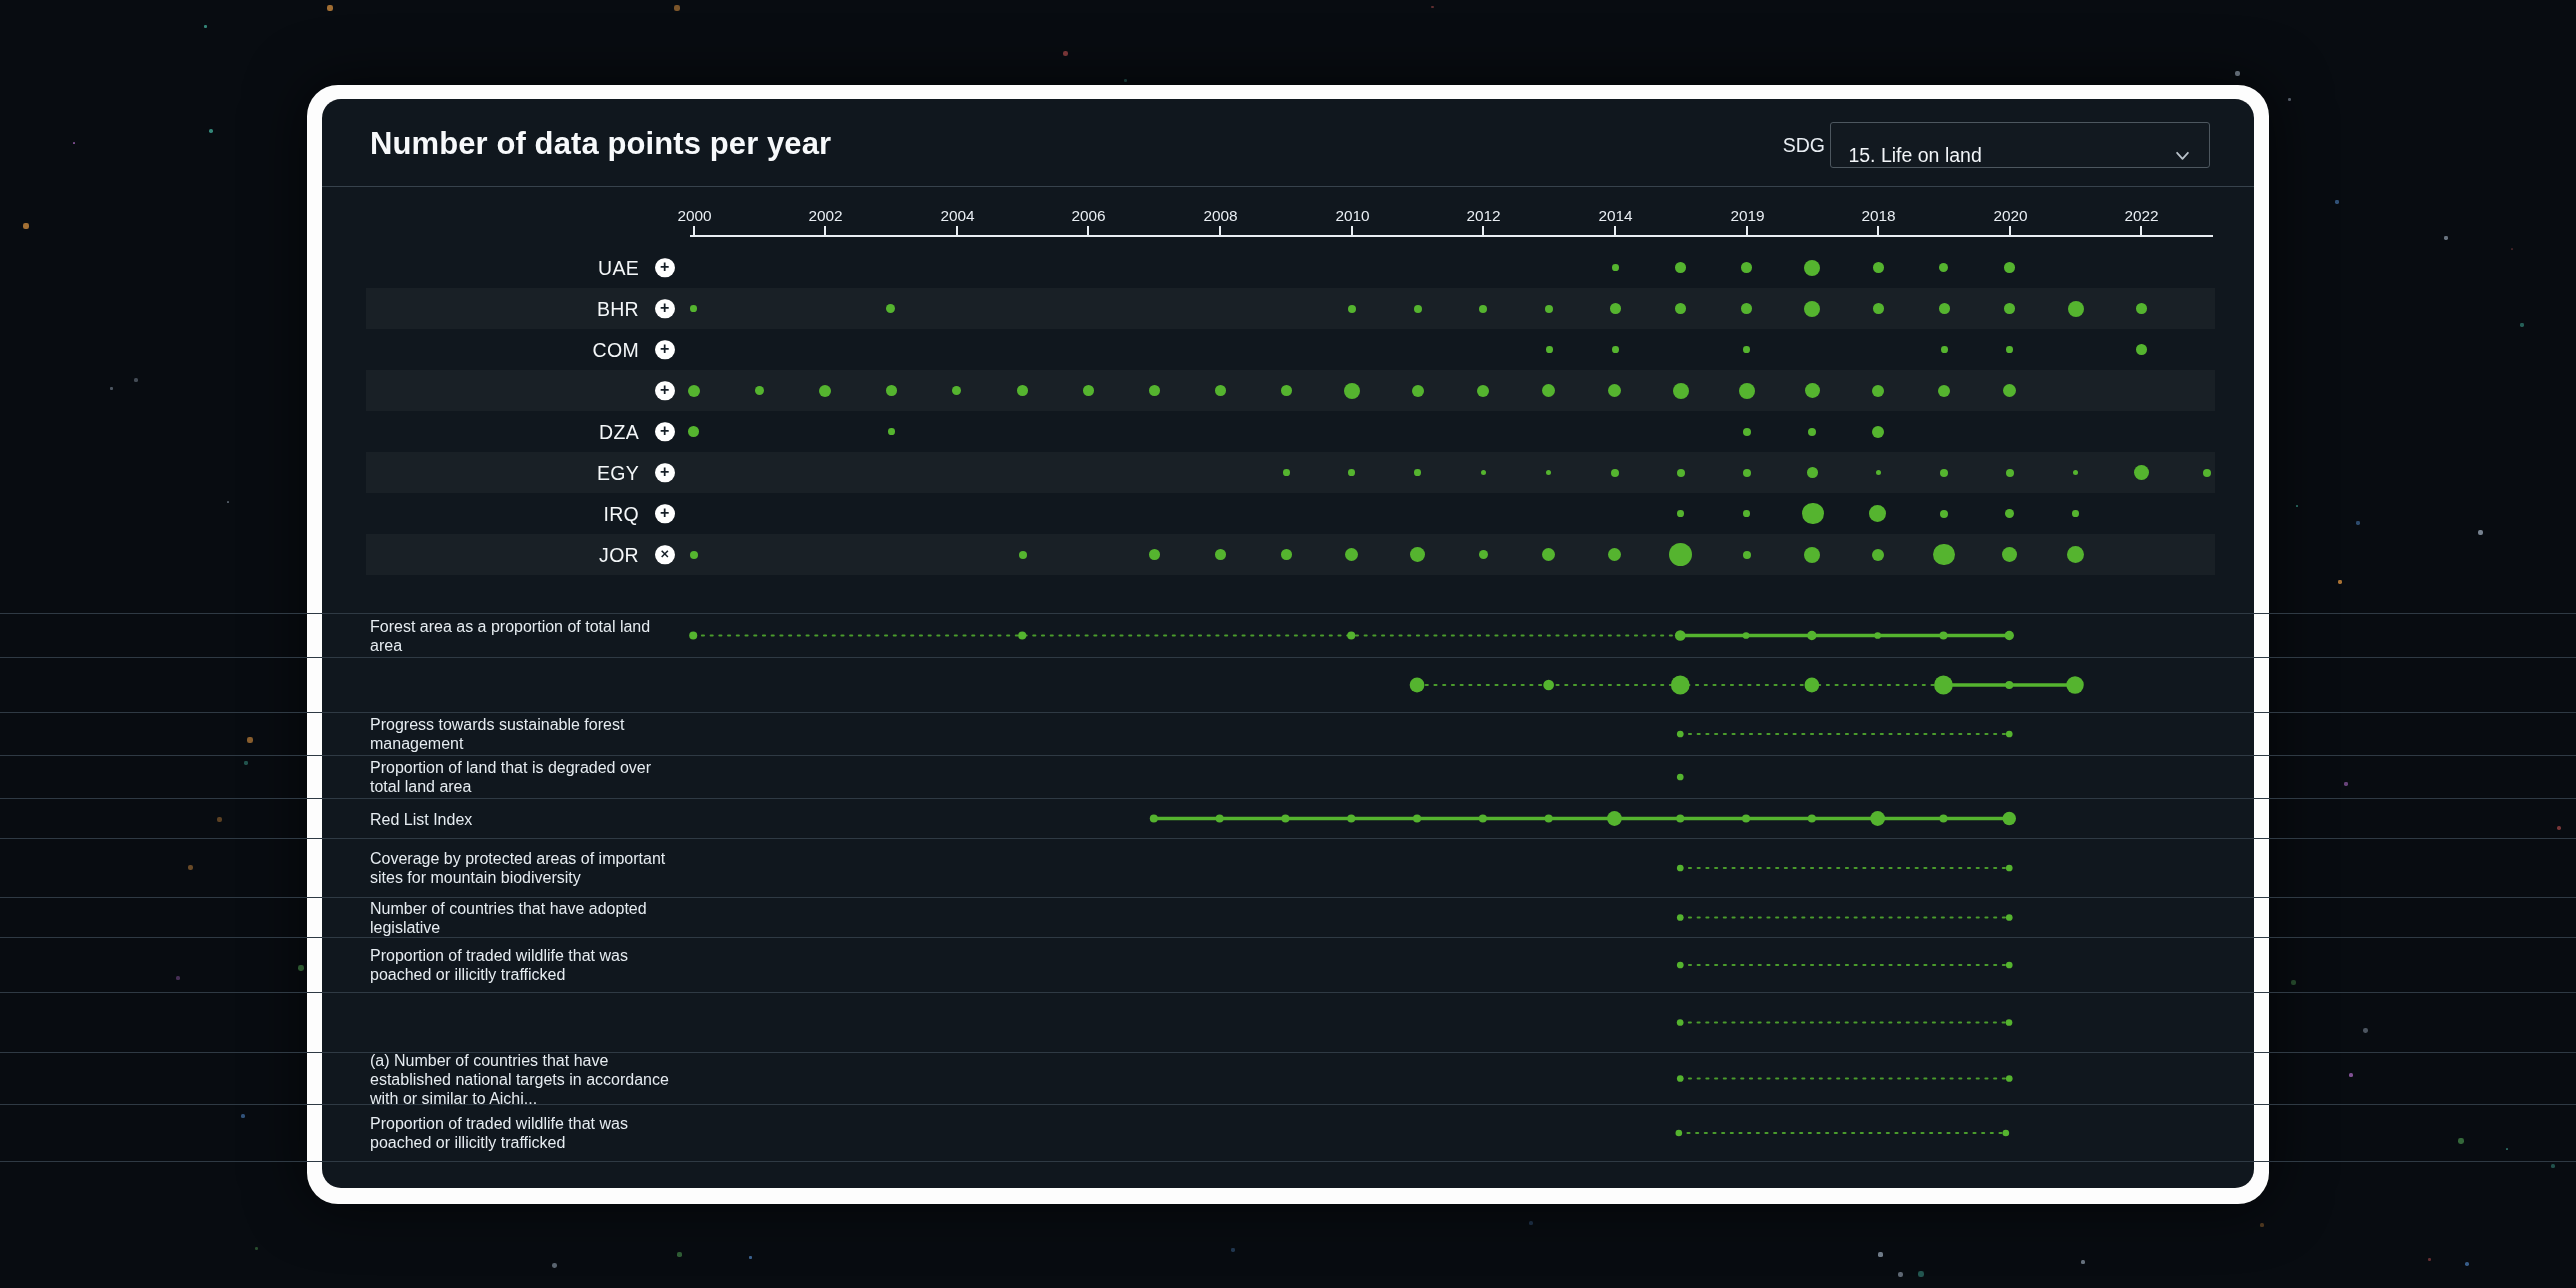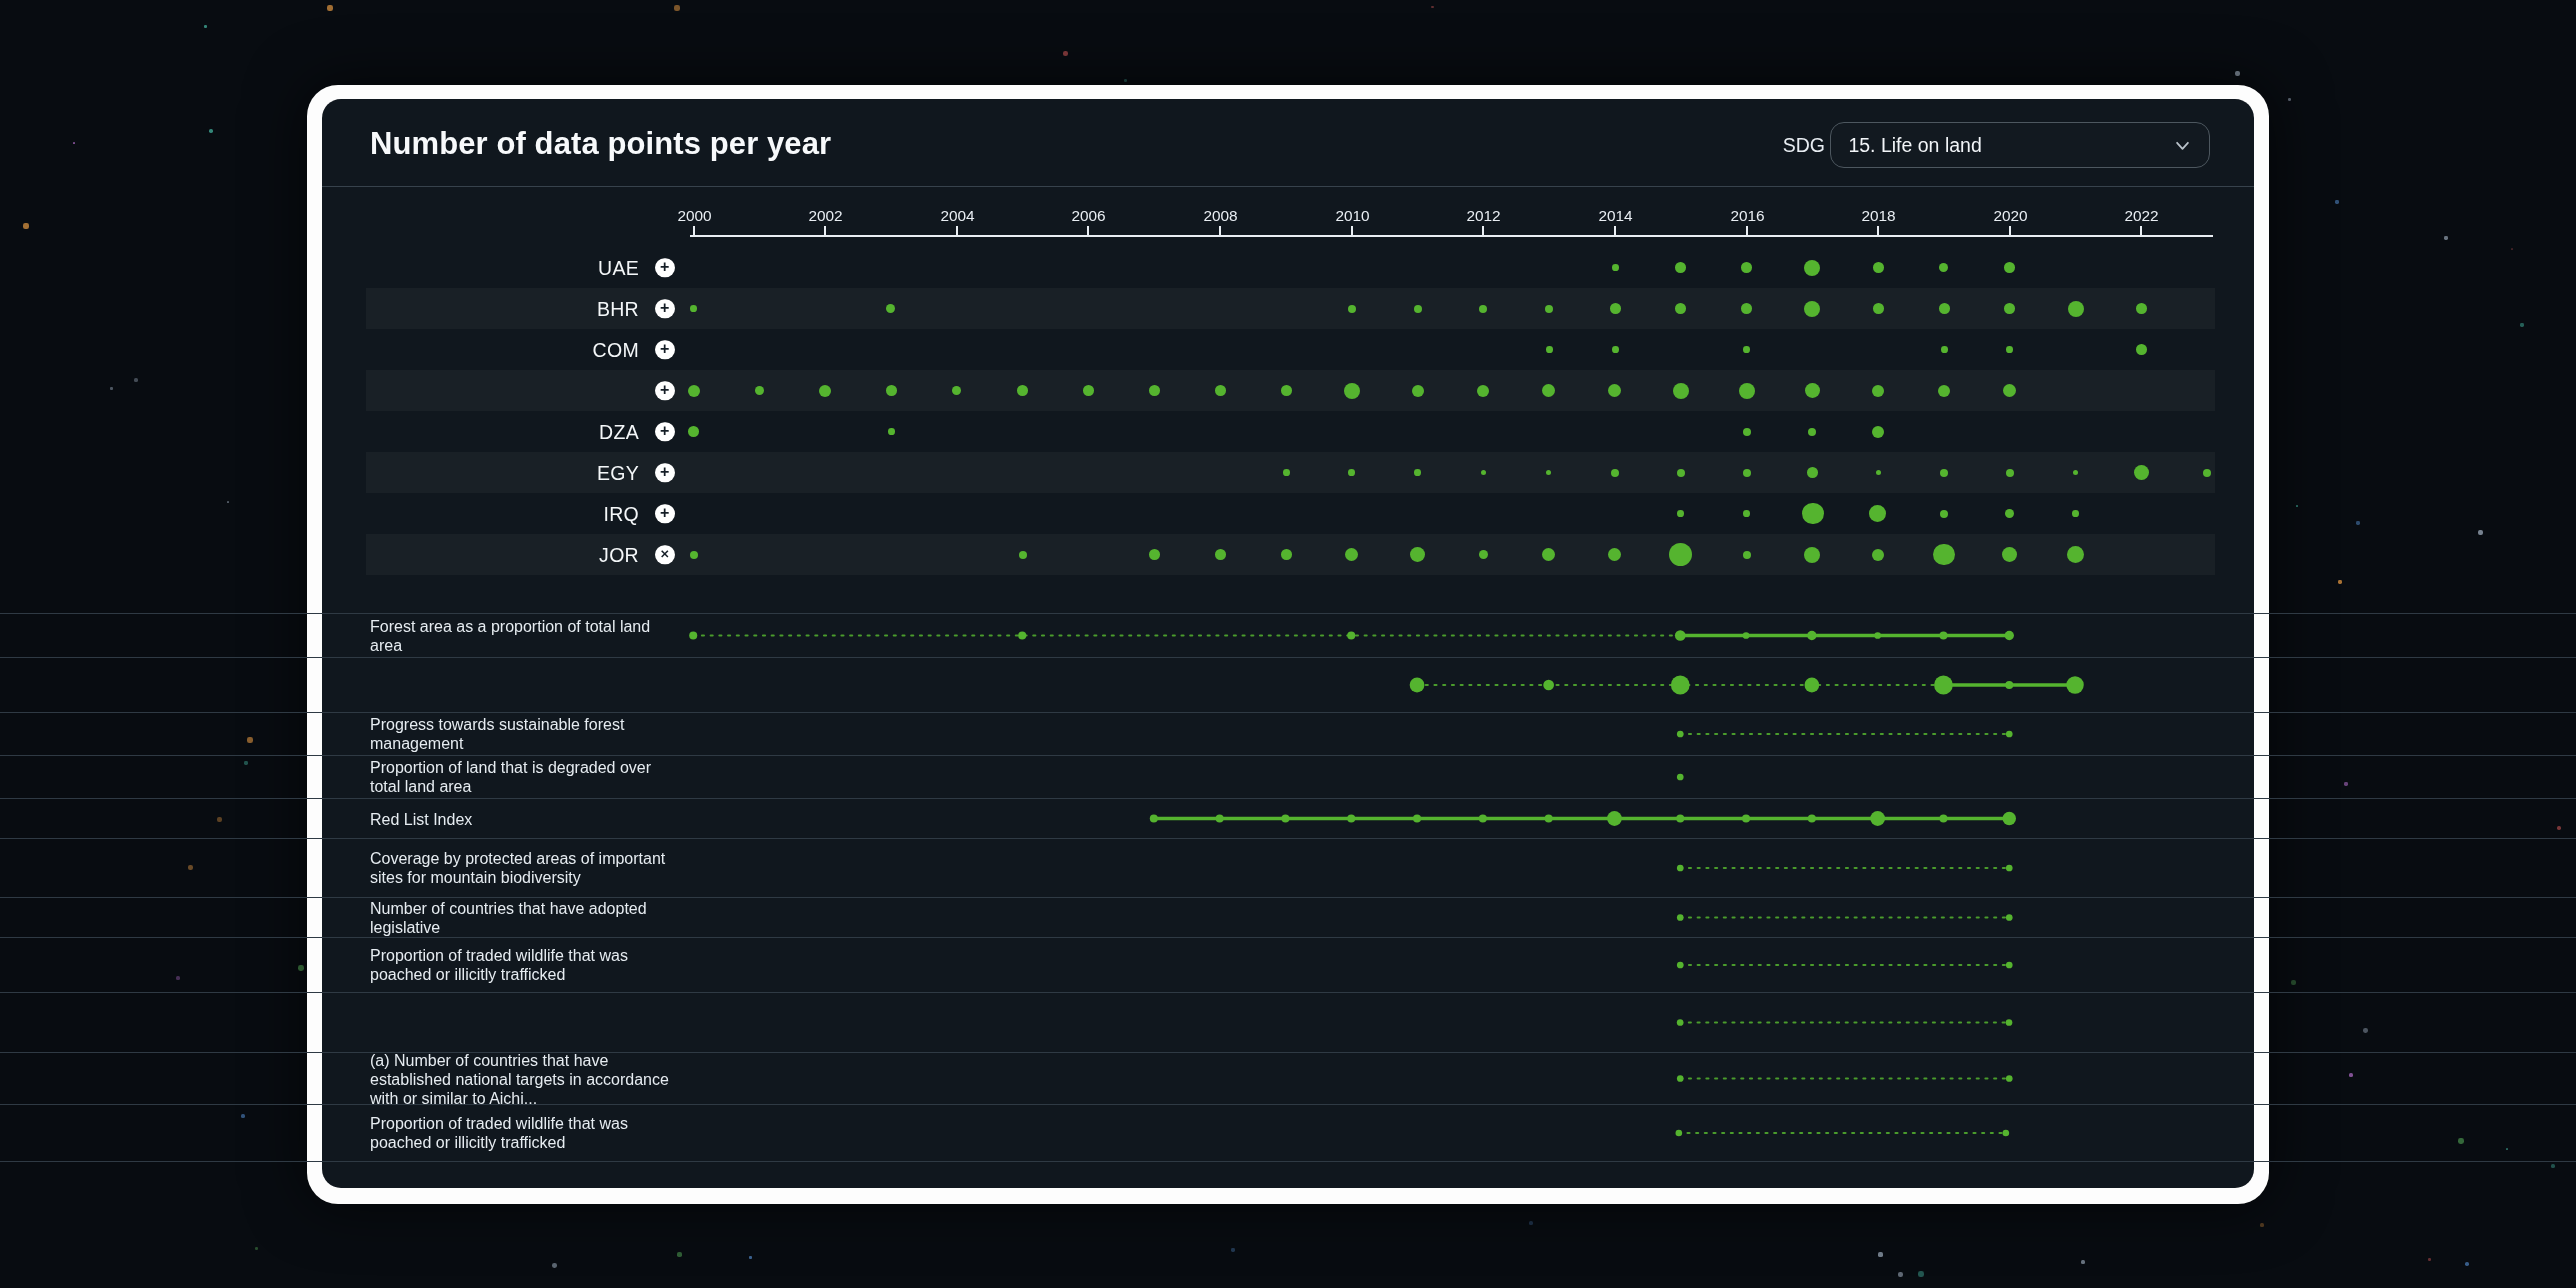--- a/index.html
+++ b/index.html
@@ -15,22 +15,22 @@
     background:#fdfdfd;border-radius:31px;box-shadow:0 0 60px rgba(0,0,0,.65);}
   .card{position:absolute;left:322px;top:99px;width:1932px;height:1089px;
     background:#10171e;border-radius:19px;overflow:hidden;}
 
   
   .page-title{position:absolute;left:370px;top:125px;font-size:31px;line-height:38px;
     font-weight:700;letter-spacing:0.1px;color:#f7f9fb;}
   .sdg-label{position:absolute;left:1771px;top:134px;width:54px;text-align:right;
     font-size:19.5px;color:#e8edf2;}
   .sdg-dropdown{position:absolute;left:1830px;top:122px;width:378px;height:44px;
-    border:1.3px solid #4d575f;border-radius:14px;background:rgba(255,255,255,0.01);
-    display:flex;align-items:center;cursor:pointer;}
+    border:1.3px solid #4d575f;border-radius:3px;background:rgba(255,255,255,0.01);
+    display:flex;align-items:flex-end;cursor:pointer;}
   .sdg-dropdown-value{margin-left:17.4px;font-size:19.5px;color:#f2f5f8;flex:1;}
   .chev{margin-right:14.8px;width:23px;height:23px;flex:0 0 auto;}
   .header-divider{position:absolute;left:322px;top:186px;width:1932px;height:1.3px;background:#37424c;}
 
   
   .year-label{position:absolute;top:207px;width:81px;margin-left:-40px;text-align:center;
     font-size:15.4px;color:#e9eef3;}
   .axis-line{position:absolute;top:235px;height:2px;background:#e9eef3;}
   .axis-tick{position:absolute;top:226px;width:2px;height:11.4px;background:#e9eef3;}
 
@@ -237,21 +237,21 @@
       <div class="year-label" style="left: 1088px;">2006</div>
       <div class="axis-tick" style="left: 1087px;"></div>
       <div class="year-label" style="left: 1220px;">2008</div>
       <div class="axis-tick" style="left: 1219px;"></div>
       <div class="year-label" style="left: 1352px;">2010</div>
       <div class="axis-tick" style="left: 1351px;"></div>
       <div class="year-label" style="left: 1483px;">2012</div>
       <div class="axis-tick" style="left: 1482px;"></div>
       <div class="year-label" style="left: 1615px;">2014</div>
       <div class="axis-tick" style="left: 1614px;"></div>
-      <div class="year-label" style="left: 1747px;">2016</div>
+      <div class="year-label" style="left: 1747px;">2019</div>
       <div class="axis-tick" style="left: 1746px;"></div>
       <div class="year-label" style="left: 1878px;">2018</div>
       <div class="axis-tick" style="left: 1877px;"></div>
       <div class="year-label" style="left: 2010px;">2020</div>
       <div class="axis-tick" style="left: 2009px;"></div>
       <div class="year-label" style="left: 2141px;">2022</div>
       <div class="axis-tick" style="left: 2140px;"></div>
       <div class="axis-line" style="left: 690px; width: 1523px;"></div>
     </div>
   <div id="country-matrix">

